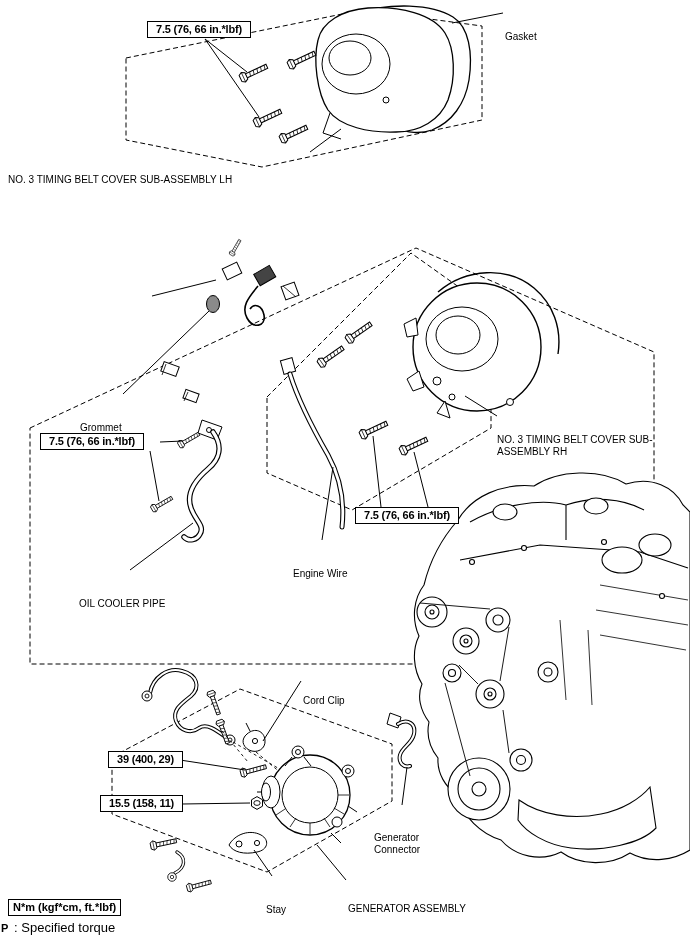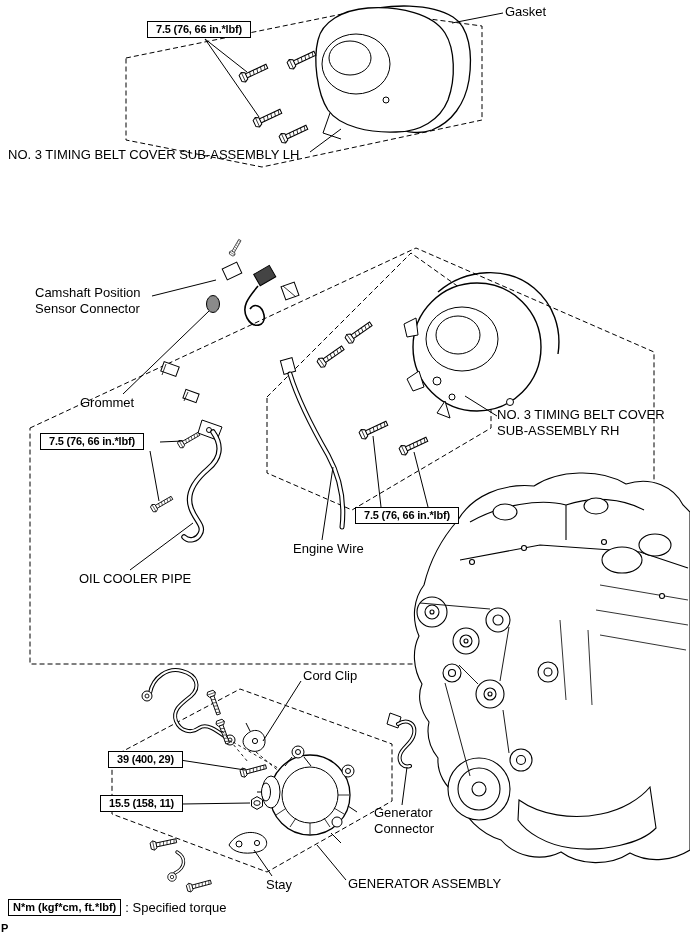--- a/index.html
+++ b/index.html
@@ -1,23 +1,23 @@
 <!DOCTYPE html>
 <html><head>
 <meta charset="utf-8">
 <style>
   * { margin:0; padding:0; box-sizing:border-box; }
   html,body { background:#fff; font-family:"Liberation Sans", sans-serif; color:#000; }
   .canvas { position:relative; width:690px; height:939px; background:#fff; overflow:hidden; }
   .canvas > svg { position:absolute; left:0; top:0; }
-  .lbl { position:absolute; font-size:13px; line-height:1.2; white-space:nowrap; z-index:2; }
+  .lbl { position:absolute; font-size:10px; line-height:1.2; white-space:nowrap; z-index:2;margin-top:27px; }
   .lbl.wrap { white-space:normal; }
   .torque { position:absolute; font-size:11px; font-weight:bold; letter-spacing:-0.2px;
             border:1.4px solid #000; padding:1px 8px 2px; background:#fff; white-space:nowrap; z-index:2; }
-  .footer { position:absolute; left:8px; top:899px; font-size:13px; display:flex; align-items:center; gap:4px; z-index:2; }
+  .footer { position:absolute; left:8px; top:899px; font-size:13px; display:flex; align-items:center; gap:4px; z-index:2;flex-direction:column; }
   .footer .unit { font-size:11px; font-weight:bold; border:1.4px solid #000; padding:1px 4px 2px; background:#fff; }
   .pagemark { position:absolute; left:1px; top:922px; font-size:11px; font-weight:bold; z-index:2; }
 </style>
 </head>
 <body>
 
 <div class="canvas">
 
   <svg width="690" height="939" viewBox="0 0 690 939" xmlns="http://www.w3.org/2000/svg">
     <defs>
@@ -238,21 +238,20 @@
   </svg>
 
   <div class="torque" style="left:147px;top:21px">7.5 (76, 66 in.*lbf)</div>
   <div class="torque" style="left:40px;top:433px">7.5 (76, 66 in.*lbf)</div>
   <div class="torque" style="left:355px;top:507px">7.5 (76, 66 in.*lbf)</div>
   <div class="torque" style="left:108px;top:751px">39 (400, 29)</div>
   <div class="torque" style="left:100px;top:795px">15.5 (158, 11)</div>
 
   <div class="lbl" style="left:505px;top:4px">Gasket</div>
   <div class="lbl" style="left:8px;top:147px">NO. 3 TIMING BELT COVER SUB-ASSEMBLY LH</div>
-  <div class="lbl wrap" style="left:35px;top:285px;width:122px">Camshaft Position Sensor Connector</div>
   <div class="lbl" style="left:80px;top:395px">Grommet</div>
   <div class="lbl wrap" style="left:497px;top:407px;width:168px">NO. 3 TIMING BELT COVER SUB-ASSEMBLY RH</div>
   <div class="lbl" style="left:293px;top:541px">Engine Wire</div>
   <div class="lbl" style="left:79px;top:571px">OIL COOLER PIPE</div>
   <div class="lbl" style="left:303px;top:668px">Cord Clip</div>
   <div class="lbl wrap" style="left:374px;top:805px;width:78px">Generator Connector</div>
   <div class="lbl" style="left:348px;top:876px">GENERATOR ASSEMBLY</div>
   <div class="lbl" style="left:266px;top:877px">Stay</div>
 
   <div class="footer">

